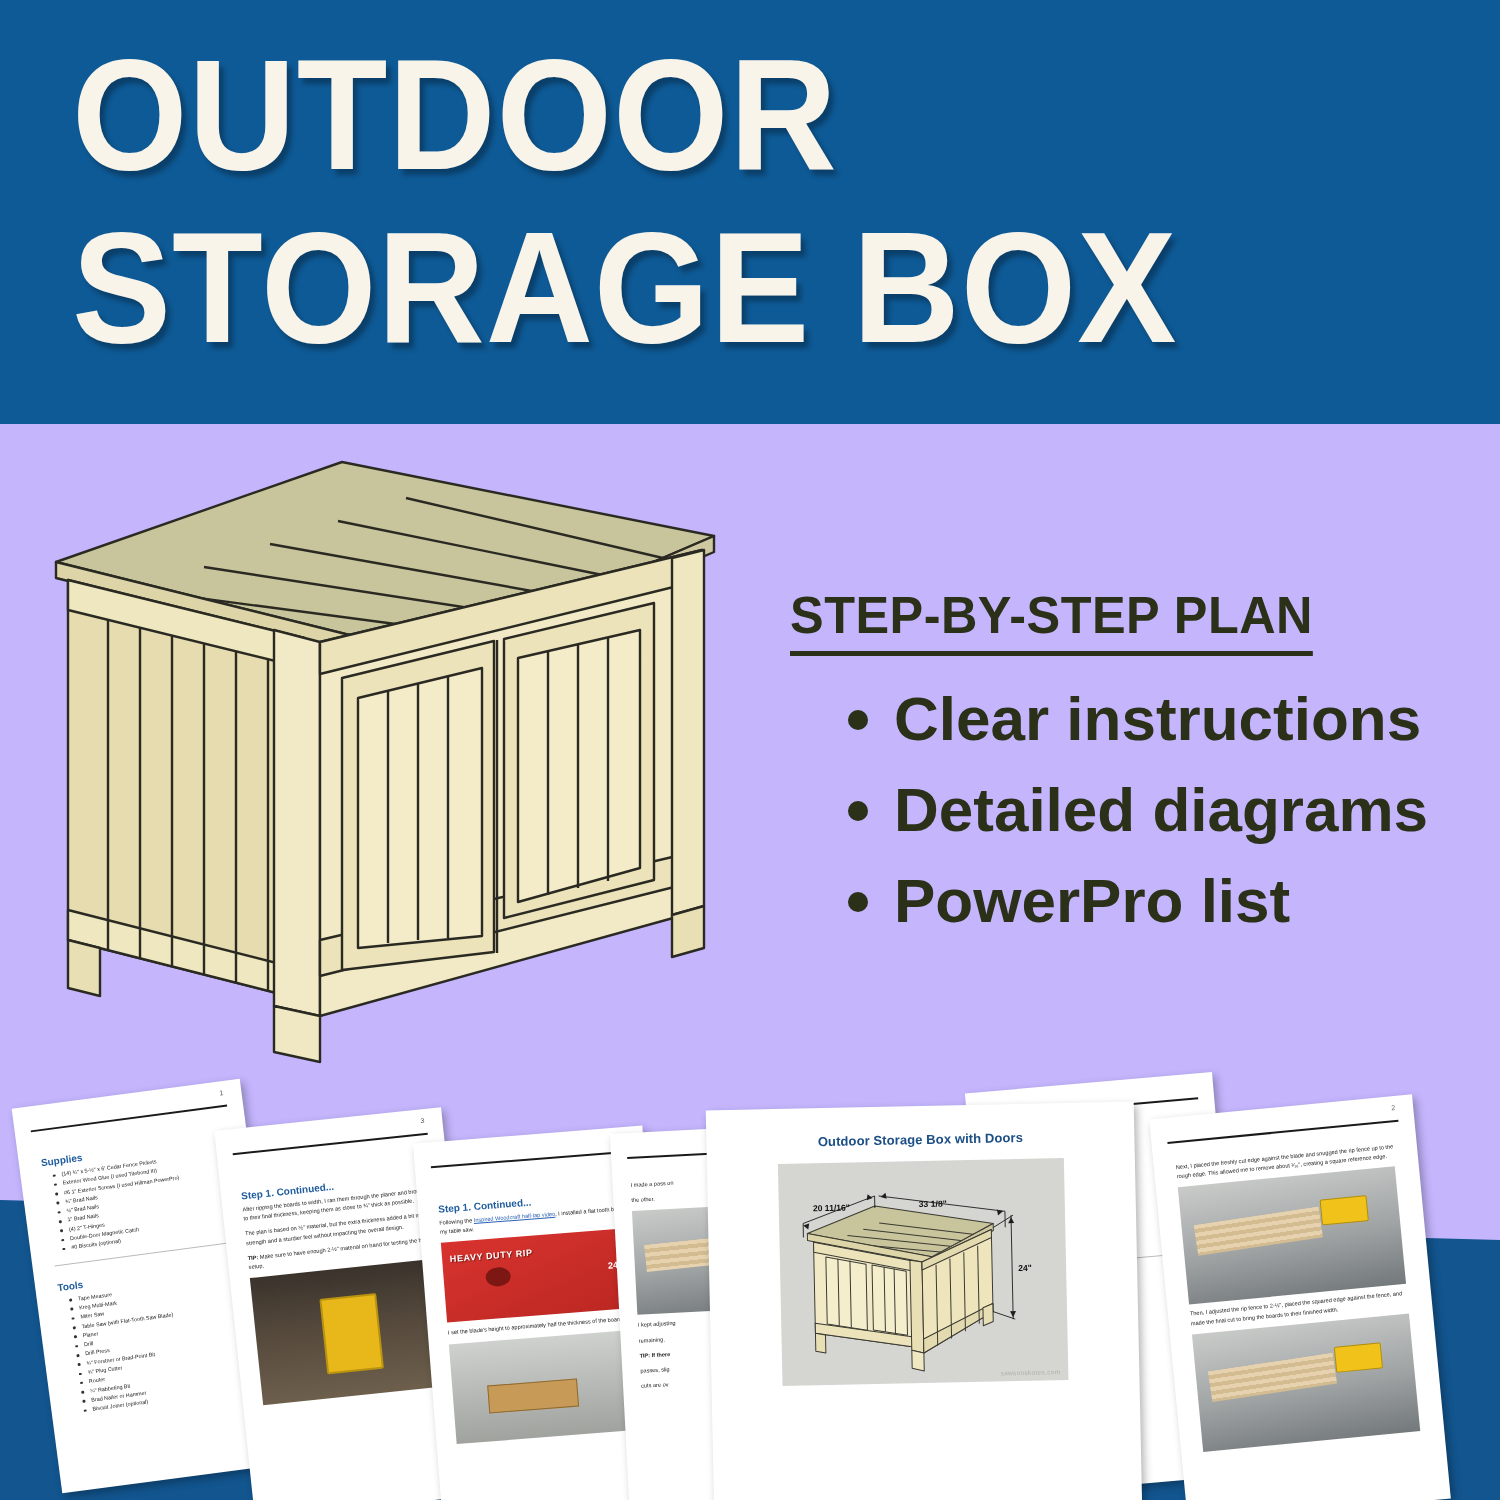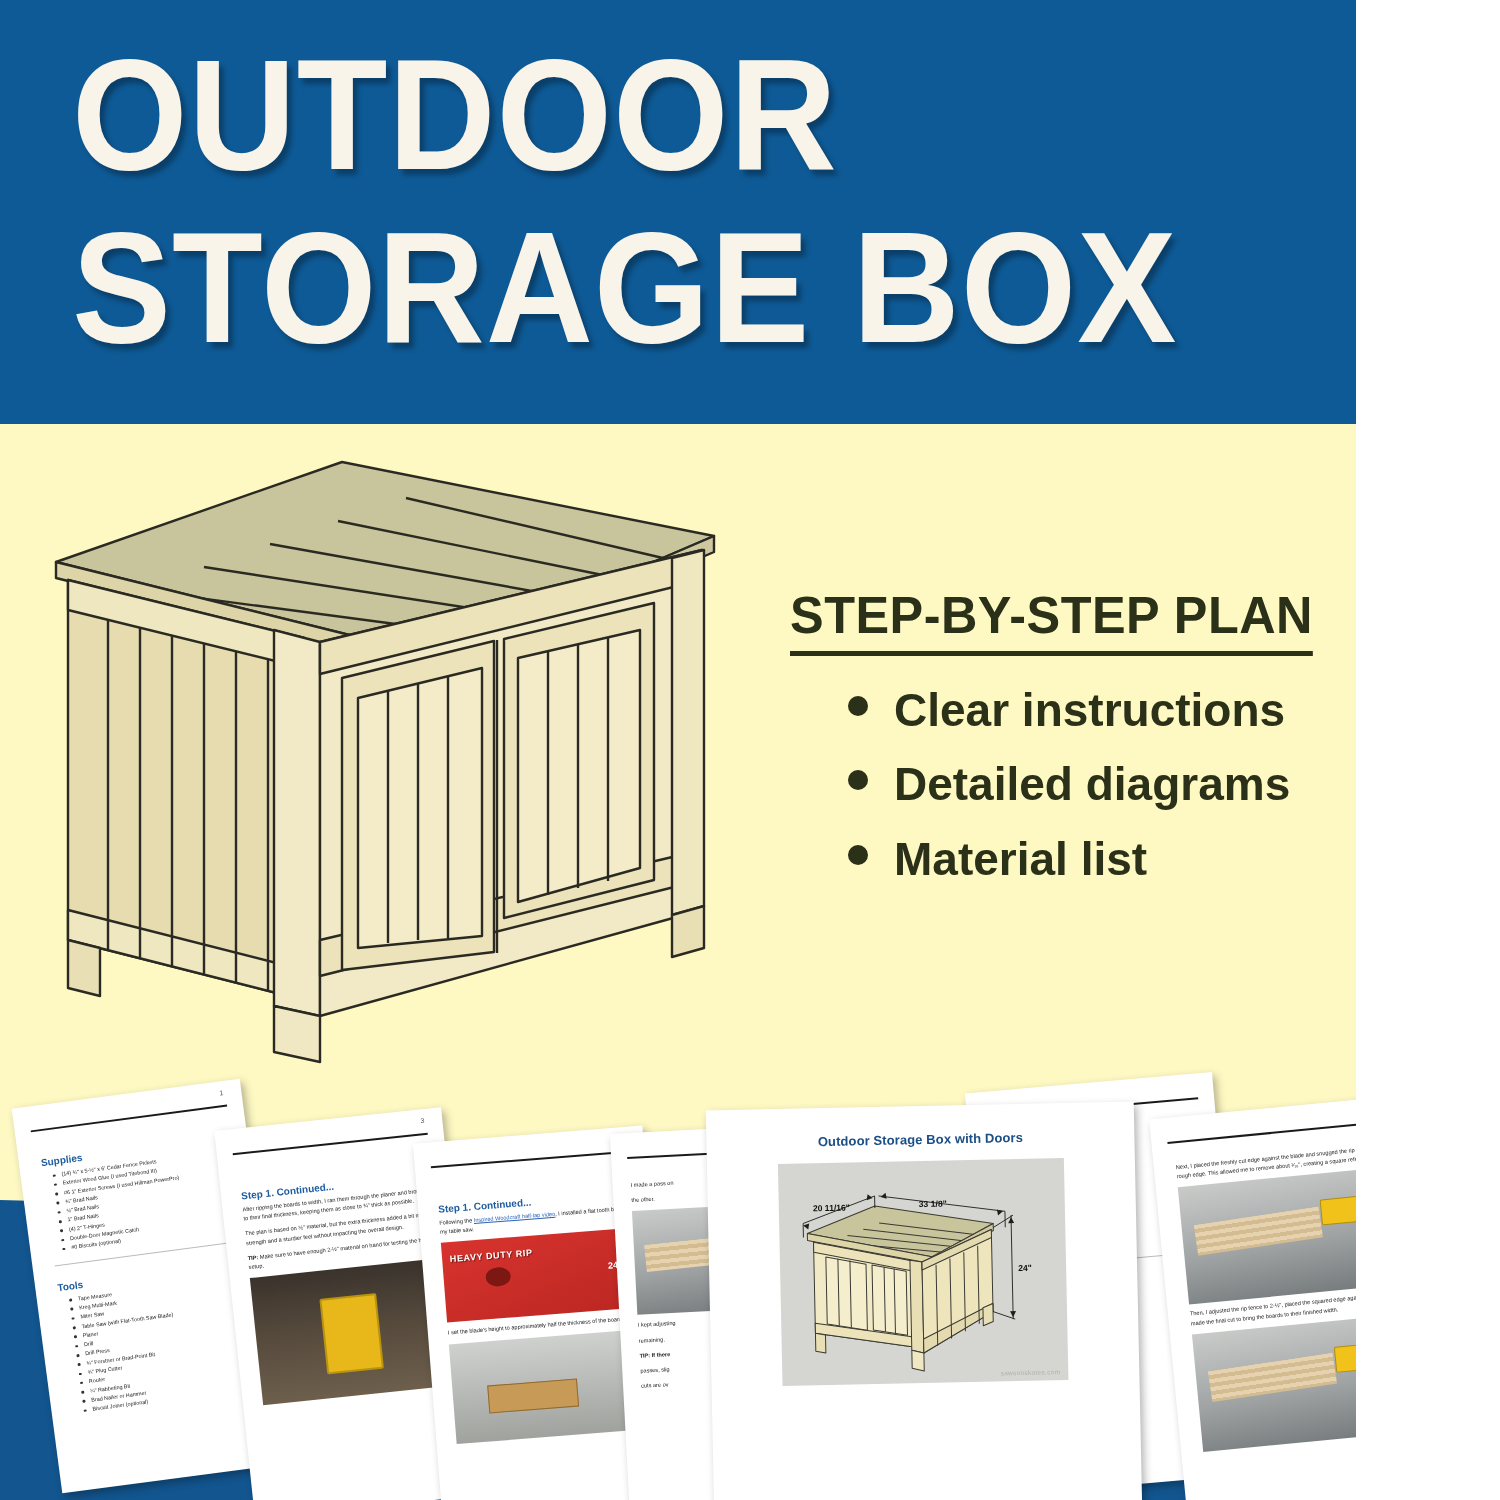--- a/index.html
+++ b/index.html
@@ -3,22 +3,22 @@
 <meta charset="utf-8">
 <style>
   * { box-sizing: border-box; margin: 0; padding: 0; }
   html, body {
     width: 1500px; height: 1500px;
     font-family: "Liberation Sans", sans-serif;
     overflow: hidden;
   }
   #stage {
     position: relative;
-    width: 1356px; height: 1500px;
-    background: #fef9c3;
+    width: 1500px; height: 1500px;
+    background: #c4b5fd;
     overflow: hidden;
   }
 
   
   #header-band {
     position: absolute; left: 0; top: 0;
     width: 1500px; height: 424px;
     background: #0e5a96;
   }
   #title-block {
@@ -81,21 +81,21 @@
   }
   .feature-bullet {
     width: 20px; height: 20px;
     border-radius: 50%;
     background: #2b3018;
     flex: 0 0 auto;
     margin-right: 26px;
     position: relative; top: -10px;
   }
   .feature-label {
-    font-size: 46px;
+    font-size: 62px;
     font-weight: 700;
     color: #2b3018;
     line-height: 1.05;
     white-space: nowrap;
   }
 
   
   #pages-layer {
     position: absolute; left: 0; top: 1040px;
     width: 1500px; height: 470px;
@@ -270,21 +270,21 @@
       <li class="feature-item">
         <span class="feature-bullet"></span>
         <span class="feature-label">Clear instructions</span>
       </li>
       <li class="feature-item">
         <span class="feature-bullet"></span>
         <span class="feature-label">Detailed diagrams</span>
       </li>
       <li class="feature-item">
         <span class="feature-bullet"></span>
-        <span class="feature-label">Material list</span>
+        <span class="feature-label">PowerPro list</span>
       </li>
     </ul>
   </div>
 
   <div id="bottom-band"></div>
 
   <div id="pages-layer">
 
     <div class="page" style="left:36px; top:52px; width:230px; height:388px;
                 transform: rotate(-7.5deg); transform-origin: 50% 50%;">

